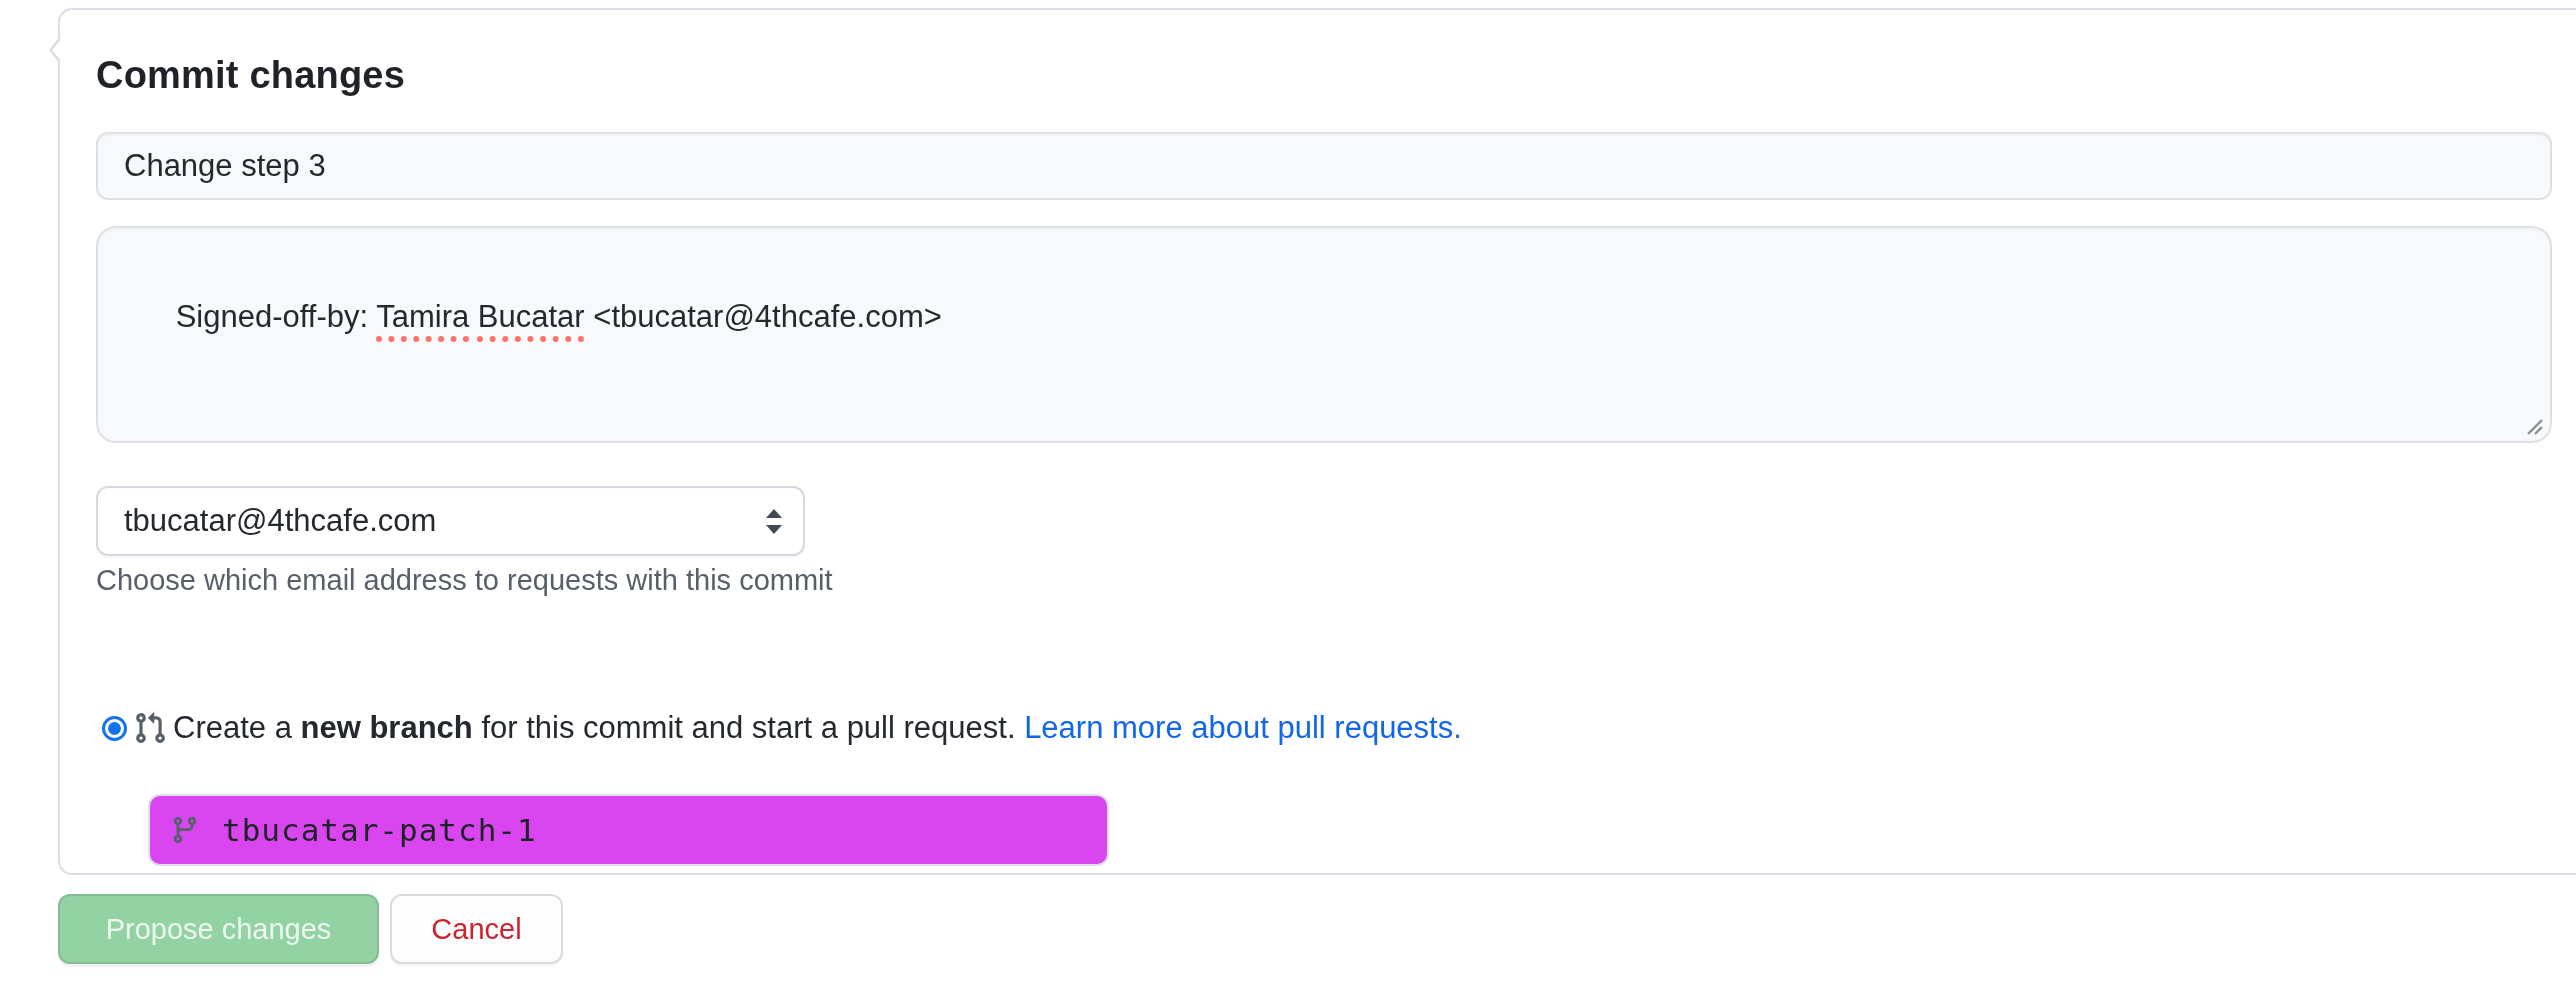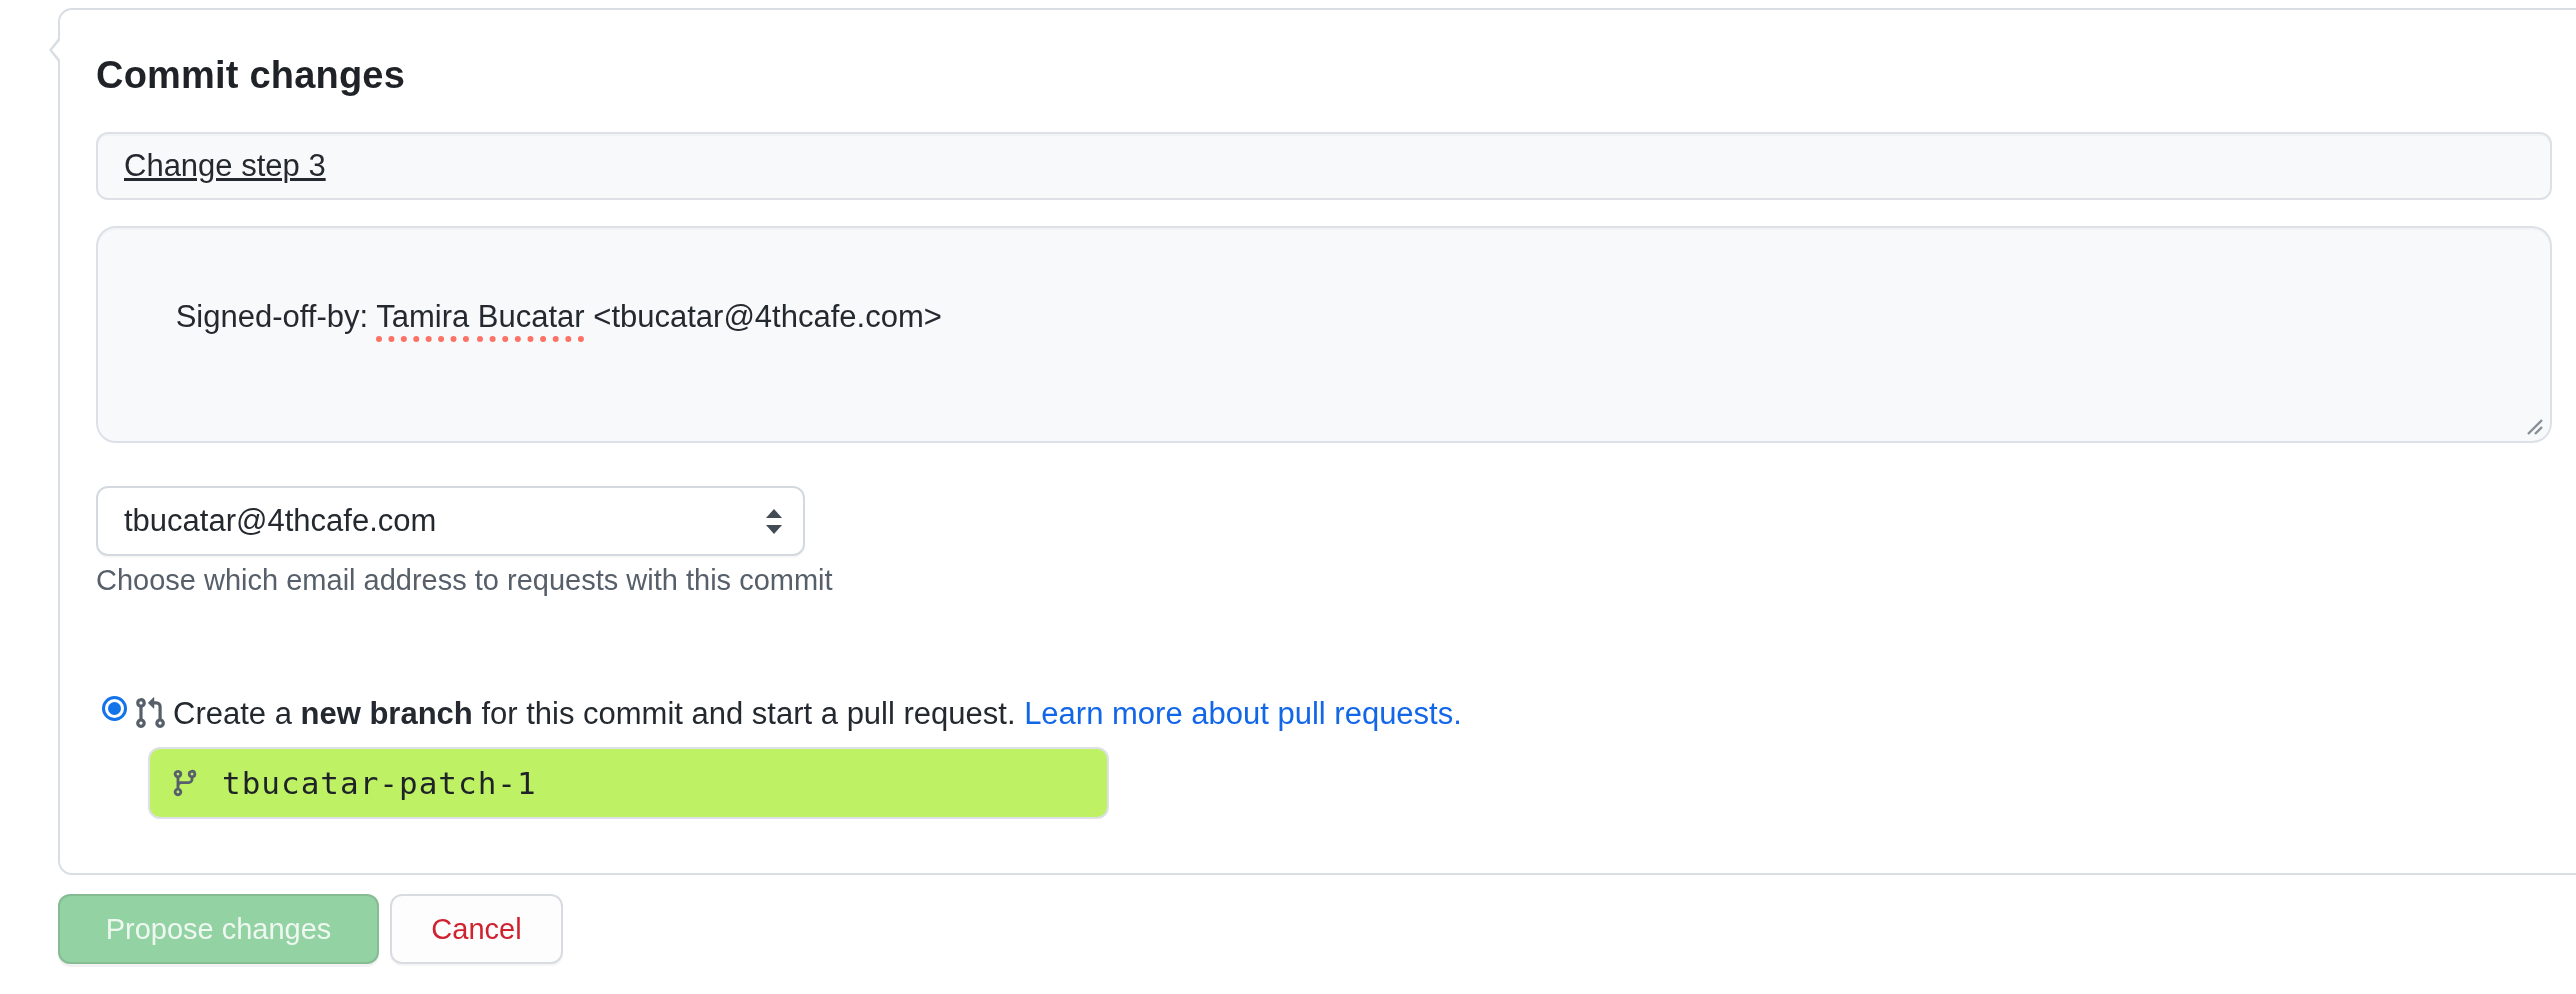--- a/index.html
+++ b/index.html
@@ -27,50 +27,50 @@
     border-top:12px solid transparent;border-bottom:12px solid transparent;
     border-right:10px solid #ffffff;}
 
   .page-title{position:absolute;left:36px;top:44px;font-size:38px;font-weight:bold;
     color:#1f2328;letter-spacing:0.2px;}
 
   .summary-input{position:absolute;left:36px;right:36px;top:122px;height:68px;
     background:var(--input-bg);border:2px solid #dde1e7;border-radius:12px;
     font-family:"Liberation Sans","DejaVu Sans",sans-serif;
     font-size:31px;color:var(--text);padding:0 26px;outline:none;width:2456px;
-    box-shadow:inset 0 2px 0 rgba(208,215,222,.18);text-decoration:underline;}
+    box-shadow:inset 0 2px 0 rgba(208,215,222,.18);}
 
   .desc-box{position:absolute;left:36px;right:36px;top:216px;height:217px;width:2456px;
     background:var(--input-bg);border:2px solid #dde1e7;border-radius:20px;
     font-size:31px;line-height:46px;color:var(--text);padding:20px 26px;
     box-shadow:inset 0 2px 0 rgba(208,215,222,.18);white-space:pre-wrap;cursor:text;}
   .misspelled{text-decoration:underline;text-decoration-style:dotted;
     text-decoration-color:#fc7267;text-decoration-thickness:6px;text-underline-offset:9px;}
   .resize-handle{position:absolute;right:5px;bottom:4px;cursor:nwse-resize;}
 
   .email-select{position:absolute;left:36px;top:476px;width:709px;height:70px;
     background:#fff;border:2px solid #d4d9df;border-radius:12px;cursor:pointer;
     display:flex;align-items:center;justify-content:space-between;
     padding:0 20px 0 26px;font-size:31px;color:var(--text);
     box-shadow:0 2px 0 rgba(31,35,40,.03);}
 
   .helper-text{position:absolute;left:36px;top:554px;font-size:29px;color:var(--muted-text);}
 
   .radio-row{position:absolute;left:36px;top:686px;height:64px;
-    display:flex;gap:6px;padding-left:6px;font-size:31px;}
+    display:flex;align-items:center;gap:6px;padding-left:6px;font-size:31px;}
   .radio{width:25px;height:25px;border-radius:50%;border:3px solid var(--accent-blue);
     background:#fff;position:relative;flex:none;cursor:pointer;}
   .radio::after{content:"";position:absolute;left:3px;top:3px;width:13px;height:13px;
     border-radius:50%;background:var(--accent-blue);}
   .radio-label{color:var(--text);}
   .radio-label strong{font-weight:bold;}
   .learn-link{color:var(--link-blue);text-decoration:none;cursor:pointer;}
 
-  .branch-field{position:absolute;left:88px;top:737px;width:961px;height:72px;
-    background:#bef264;border:2px solid #dde1e7;border-radius:12px;
+  .branch-field{position:absolute;left:88px;top:784px;width:961px;height:72px;
+    background:#d946ef;border:2px solid #dde1e7;border-radius:12px;
     display:flex;align-items:center;padding:0 20px;gap:22px;}
   .branch-input{flex:1;border:none;background:transparent;outline:none;
     font-family:"DejaVu Sans Mono","Liberation Mono",monospace;
     font-size:31px;color:#1f2328;letter-spacing:1px;}
 
   .btn{position:absolute;top:894px;height:70px;border-radius:12px;
     font-family:"Liberation Sans","DejaVu Sans",sans-serif;
     font-size:29px;font-weight:normal;cursor:pointer;}
   .btn-propose{left:10px;width:321px;background:var(--disabled-green);
     color:rgba(255,255,255,.84);border:2px solid rgba(31,35,40,.12);

